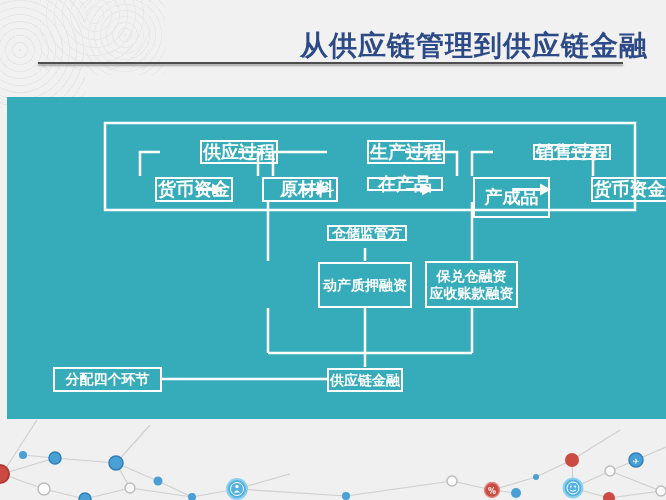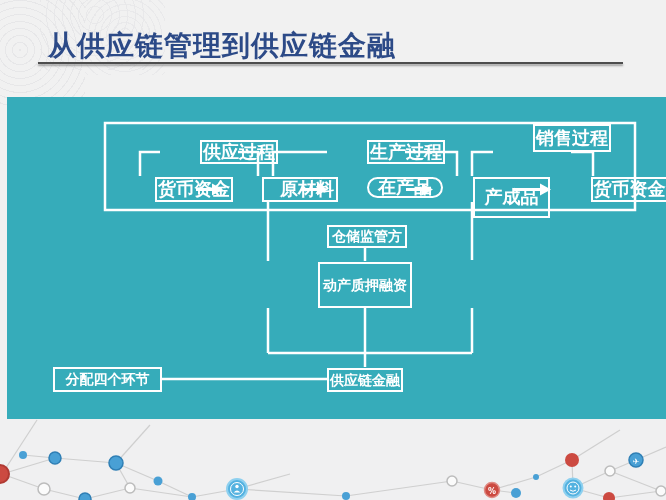--- a/index.html
+++ b/index.html
@@ -12,21 +12,21 @@
   .header{position:absolute;left:0;top:0;width:666px;height:97px;background:#f1f1f1;}
   .guilloche{position:absolute;pointer-events:none;opacity:.8;}
   .g1{left:-45px;top:-10px;width:130px;height:120px;
       background:repeating-radial-gradient(circle at 50% 50%, #e4e4e6 0 1px, transparent 1px 7px);}
   .g2{left:40px;top:-40px;width:110px;height:110px;
       background:repeating-radial-gradient(circle at 50% 50%, #e6e6e8 0 1px, transparent 1px 8px);}
   .g3{left:85px;top:-5px;width:80px;height:80px;
       background:repeating-radial-gradient(circle at 50% 50%, #e7e7e9 0 1px, transparent 1px 6px);}
   .title{
     position:absolute; left:48px; top:27px; width:600px;
-    font-size:28px; font-weight:bold; color:#2c4a87; letter-spacing:1px; white-space:nowrap;
+    font-size:28px; font-weight:bold; color:#2c4a87; letter-spacing:1px; white-space:nowrap;text-align:right;
   }
   .title-rule{
     position:absolute; left:38px; top:62px; width:585px; height:2px;
     background:#4d4d4d; box-shadow:0 2px 2px rgba(90,90,90,.55);
   }
   
   .panel{position:absolute; left:7px; top:97px; width:659px; height:322px; background:#36acba;}
   .connectors{position:absolute; left:0; top:0; width:666px; height:500px; pointer-events:none;}
   .dbox{
     position:absolute; box-sizing:border-box; border:2px solid #ffffff;
@@ -89,31 +89,33 @@
         <polygon points="317,183.5 317,195.5 328,189.5" stroke="none"></polygon>
       <line x1="406" y1="189.5" x2="422" y2="189.5"></line>
         <polygon points="422,183.5 422,195.5 433,189.5" stroke="none"></polygon>
       <line x1="513" y1="189.5" x2="540" y2="189.5"></line>
         <polygon points="540,183.5 540,195.5 551,189.5" stroke="none"></polygon>
     </g>
   </svg>
 
   <div class="dbox f15" style="left:160px;top:140px;width:78px;height:24px;">供应过程</div>
   <div class="dbox f15" style="left:327px;top:140px;width:78px;height:24px;">生产过程</div>
-  <div class="dbox f15" style="left:493px;top:124px;width:78px;height:28px;">销售过程</div>
+  <div class="dbox f15" style="left:493px;top:144px;width:78px;height:16px;">销售过程</div>
 
   <div class="dbox f15" style="left:115px;top:177px;width:78px;height:25px;">货币资金</div>
   <div class="dbox f15" style="left:222px;top:177px;width:76px;height:25px;padding-left:14px;">原材料</div>
-  <div class="dbox f15" style="left:327px;top:177px;width:76px;height:21px;border-radius:11px;">在产品</div>
+  <div class="dbox f15" style="left:327px;top:177px;width:76px;height:14px;">在产品</div>
   <div class="dbox f15" style="left:433px;top:177px;width:77px;height:41px;">产成品</div>
   <div class="dbox f15" style="left:551px;top:177px;width:77px;height:25px;">货币资金</div>
 
-  <div class="dbox f14" style="left:327px;top:225px;width:80px;height:23px;">仓储监管方</div>
+  <div class="dbox f14" style="left:327px;top:225px;width:80px;height:16px;">仓储监管方</div>
 
   <div class="dbox f14" style="left:318px;top:262px;width:94px;height:46px;">动产质押融资</div>
+  <div class="dbox f14" style="left:425px;top:261px;width:93px;height:47px;">保兑仓融资
+应收账款融资</div>
 
 
   <div class="dbox f14" style="left:53px;top:367px;width:109px;height:25px;">分配四个环节</div>
   <div class="dbox f14" style="left:327px;top:368px;width:76px;height:24px;">供应链金融</div>
 
   <div class="footer">
     <svg width="666" height="81" viewBox="0 0 666 81" xmlns="http://www.w3.org/2000/svg">
       <g stroke="#cfcfcf" stroke-width="1.2" fill="none">
         <path d="M37 1 L2 55"></path>
           <path d="M2 55 L55 39"></path>

